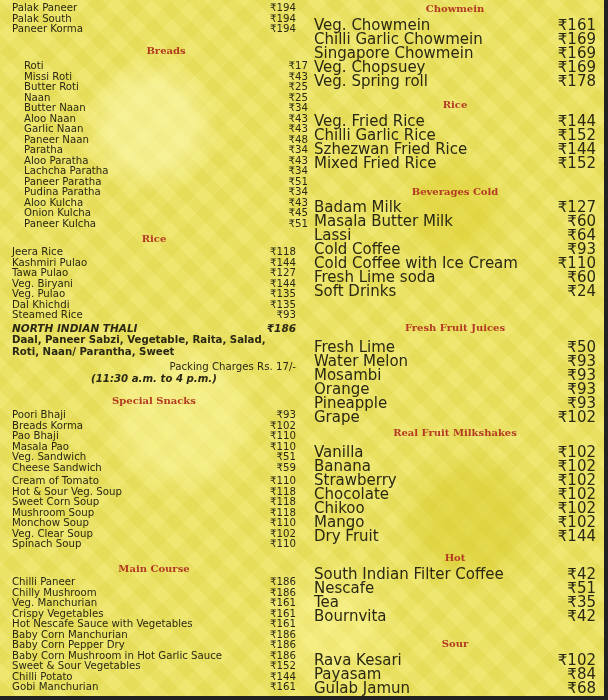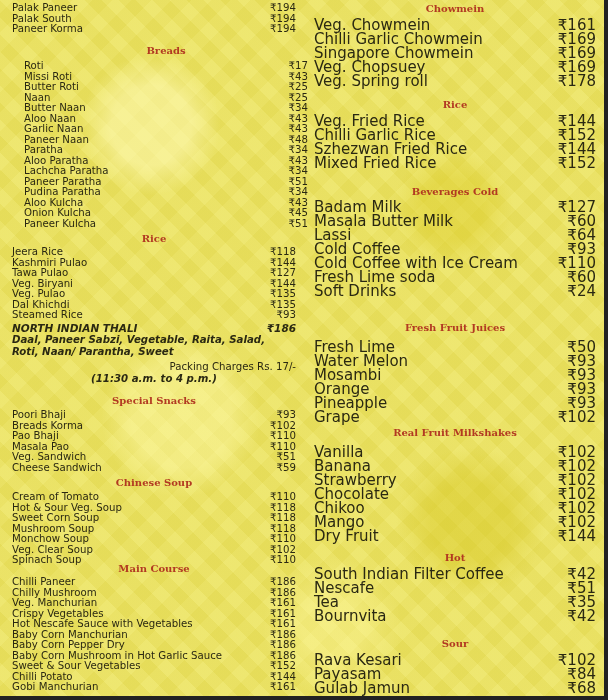--- a/index.html
+++ b/index.html
@@ -39,21 +39,21 @@
   .row {
     display: flex; justify-content: space-between;
     font-size: 10.2px; line-height: 10.5px;
     color: #2a2812;
     white-space: nowrap;
   }
   .right .row { font-size: 15px; line-height: 14px; }
   .price { text-align: right; }
   .thali { margin-top: 6px; }
   .thali .row { font-weight: bold; font-style: italic; font-size: 10.5px; line-height: 12px; }
-  .thali .desc { font-weight: bold; font-style: italic; font-size: 10.2px; line-height: 12px; color: #2a2812; }
+  .thali .desc { font-weight: bold; font-size: 10.2px; line-height: 12px; color: #2a2812; }
   .thali .packing { text-align: right; font-size: 10.2px; line-height: 13px; color: #2a2812; margin-top: 2px; }
   .thali .hours { text-align: center; font-weight: bold; font-style: italic; font-size: 10.2px; line-height: 12px; color: #2a2812; }
 </style>
 </head>
 <body>
 
 <div class="page">
 
   <div class="col left">
 
@@ -212,21 +212,20 @@
             <span class="price">₹51</span>
           </div>
           <div class="row">
             <span>Cheese Sandwich</span>
             <span class="price">₹59</span>
           </div>
         </div>
     </div>
 
     <div style="position:absolute; top:475px; left:0; width:284px;">
-      <div class="heading">Chinese Soup</div>
       <div style="margin-top:1px;">
           <div class="row">
             <span>Cream of  Tomato</span>
             <span class="price">₹110</span>
           </div>
           <div class="row">
             <span>Hot  &amp; Sour  Veg. Soup</span>
             <span class="price">₹118</span>
           </div>
           <div class="row">

